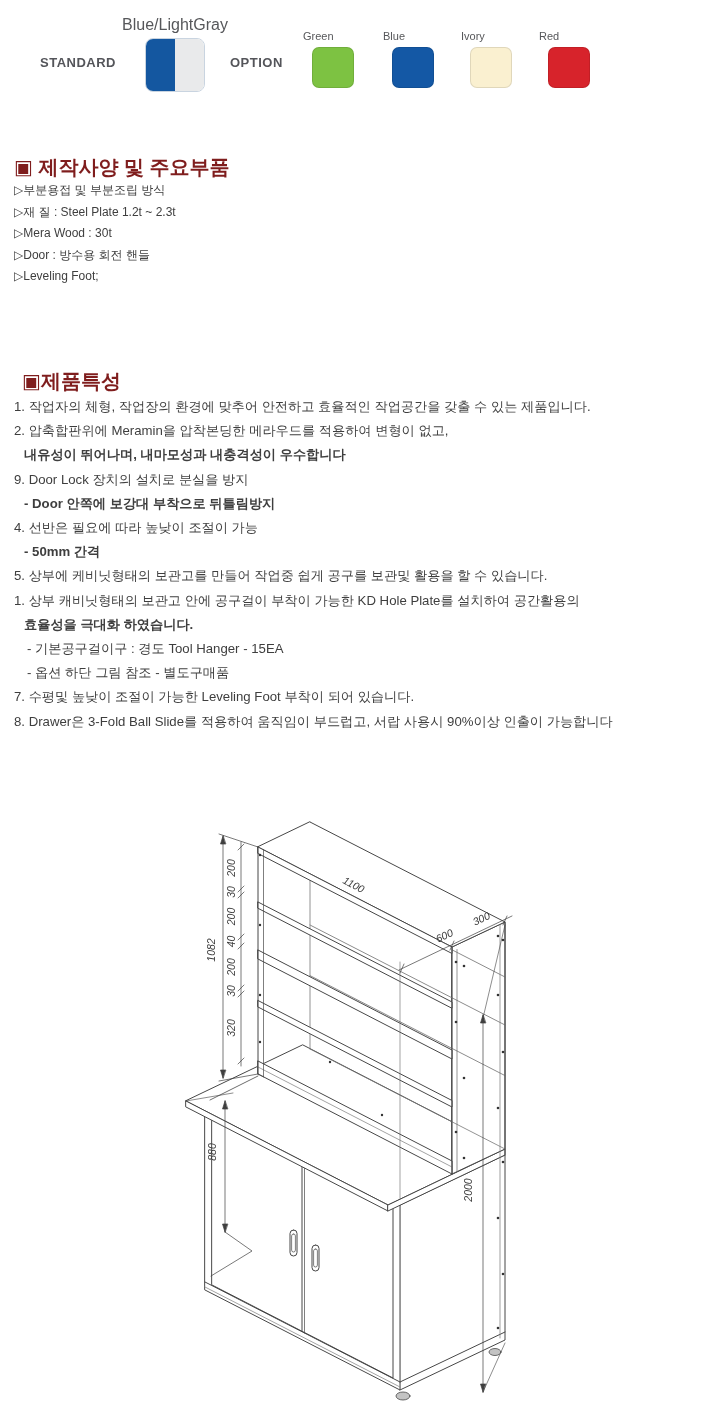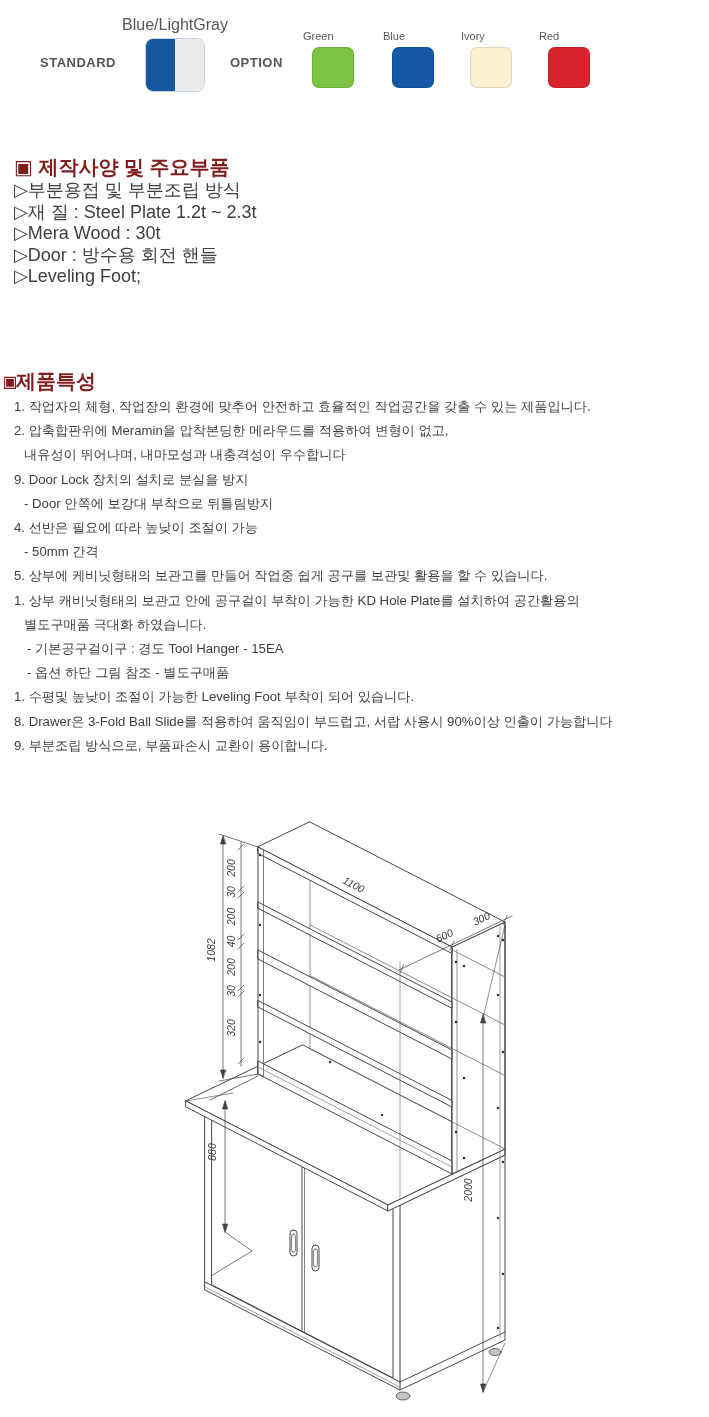--- a/index.html
+++ b/index.html
@@ -7,23 +7,23 @@
         font-family:"Liberation Sans","DejaVu Sans",sans-serif;}
   .abs{position:absolute;}
   .brand-label{font-size:13px;font-weight:bold;color:#54555a;letter-spacing:0.5px;}
   .swatch-name{font-size:16px;color:#56575a;text-align:center;}
   .opt-label{font-size:11px;color:#56575a;text-align:left;width:60px;}
   .std-swatch{width:60px;height:54px;border-radius:8px;overflow:hidden;display:flex;
               border:1px solid #c9d4e0;box-sizing:border-box;}
   .std-swatch div{flex:1;height:100%;}
   .opt-swatch{width:42px;height:41px;border-radius:7px;border:1px solid rgba(0,0,0,0.10);box-sizing:border-box;}
   .sec-title{font-size:20px;font-weight:bold;color:#7f1d1d;}
-  .spec-list div{font-size:18px;color:#3e3e3e;line-height:21.6px;white-space:nowrap;}
+  .spec-list div{font-size:12px;color:#3e3e3e;line-height:21.6px;white-space:nowrap;}
   .feat-list div{font-size:13.2px;color:#3e3e3e;line-height:24.2px;white-space:nowrap;}
-  .ind1{margin-left:10px;}
+  .ind1{margin-left:10px;font-weight:bold;}
   .ind2{margin-left:13px;}
   svg text{font-family:"Liberation Sans","DejaVu Sans",sans-serif;font-style:italic;
            font-size:10.5px;fill:#3d3d3d;}
 </style>
 </head>
 <body>
 
 <div class="page">
 
   <div class="abs brand-label" style="left:40px;top:55px;">STANDARD</div>
@@ -52,38 +52,37 @@
   <div class="abs sec-title" style="left:14px;top:154px;">▣ 제작사양 및 주요부품</div>
   <div class="abs spec-list" style="left:14px;top:180px;">
 
   <div>▷부분용접 및 부분조립 방식</div>
       <div>▷재 질 : Steel Plate 1.2t ~ 2.3t</div>
       <div>▷Mera Wood : 30t</div>
       <div>▷Door : 방수용 회전 핸들</div>
       <div>▷Leveling Foot;</div>
     </div>
 
-  <div class="abs sec-title" style="left:4px;top:368px;font-family:Liberation Mono, monospace;">▣제품특성</div>
+  <div class="abs sec-title" style="left:22px;top:368px;">▣제품특성</div>
   <div class="abs feat-list" style="left:14px;top:395px;">
 
   <div>1. 작업자의 체형, 작업장의 환경에 맞추어 안전하고 효율적인 작업공간을 갖출 수 있는 제품입니다.</div>
       <div>2. 압축합판위에 Meramin을 압착본딩한 메라우드를 적용하여 변형이 없고,</div>
       <div class="ind1">내유성이 뛰어나며, 내마모성과 내충격성이 우수합니다</div>
       <div>9. Door Lock 장치의 설치로 분실을 방지</div>
       <div class="ind1">- Door 안쪽에 보강대 부착으로 뒤틀림방지</div>
       <div>4. 선반은 필요에 따라 높낮이 조절이 가능</div>
       <div class="ind1">- 50mm 간격</div>
       <div>5. 상부에 케비닛형태의 보관고를 만들어 작업중 쉽게 공구를 보관및 활용을 할 수 있습니다.</div>
       <div>1. 상부 캐비닛형태의 보관고 안에 공구걸이 부착이 가능한 KD Hole Plate를 설치하여 공간활용의</div>
-      <div class="ind1">별도구매품 극대화 하였습니다.</div>
+      <div class="ind1">효율성을 극대화 하였습니다.</div>
       <div class="ind2">-  기본공구걸이구 : 경도 Tool Hanger - 15EA</div>
       <div class="ind2">-  옵션 하단 그림 참조 - 별도구매품</div>
-      <div>1. 수평및 높낮이 조절이 가능한 Leveling Foot 부착이 되어 있습니다.</div>
+      <div>7. 수평및 높낮이 조절이 가능한 Leveling Foot 부착이 되어 있습니다.</div>
       <div>8. Drawer은 3-Fold Ball Slide를 적용하여 움직임이 부드럽고, 서랍 사용시 90%이상 인출이 가능합니다</div>
-      <div>9. 부분조립 방식으로, 부품파손시 교환이 용이합니다.</div>
     </div>
 
   <svg class="abs" style="left:0;top:790px;" width="709" height="627" viewBox="0 0 709 627">
     <g fill="none" stroke="#474747" stroke-width="1" stroke-linejoin="round" stroke-linecap="round">
 
       <g>
         <polygon points="400,600 505,550 505,365 400,415" fill="#ffffff"></polygon>
         <polygon points="205,500 400,600 400,415 205,315" fill="#ffffff"></polygon>
         <line x1="205" y1="492" x2="400" y2="592"></line>
         <line x1="400" y1="592" x2="505" y2="542"></line>

